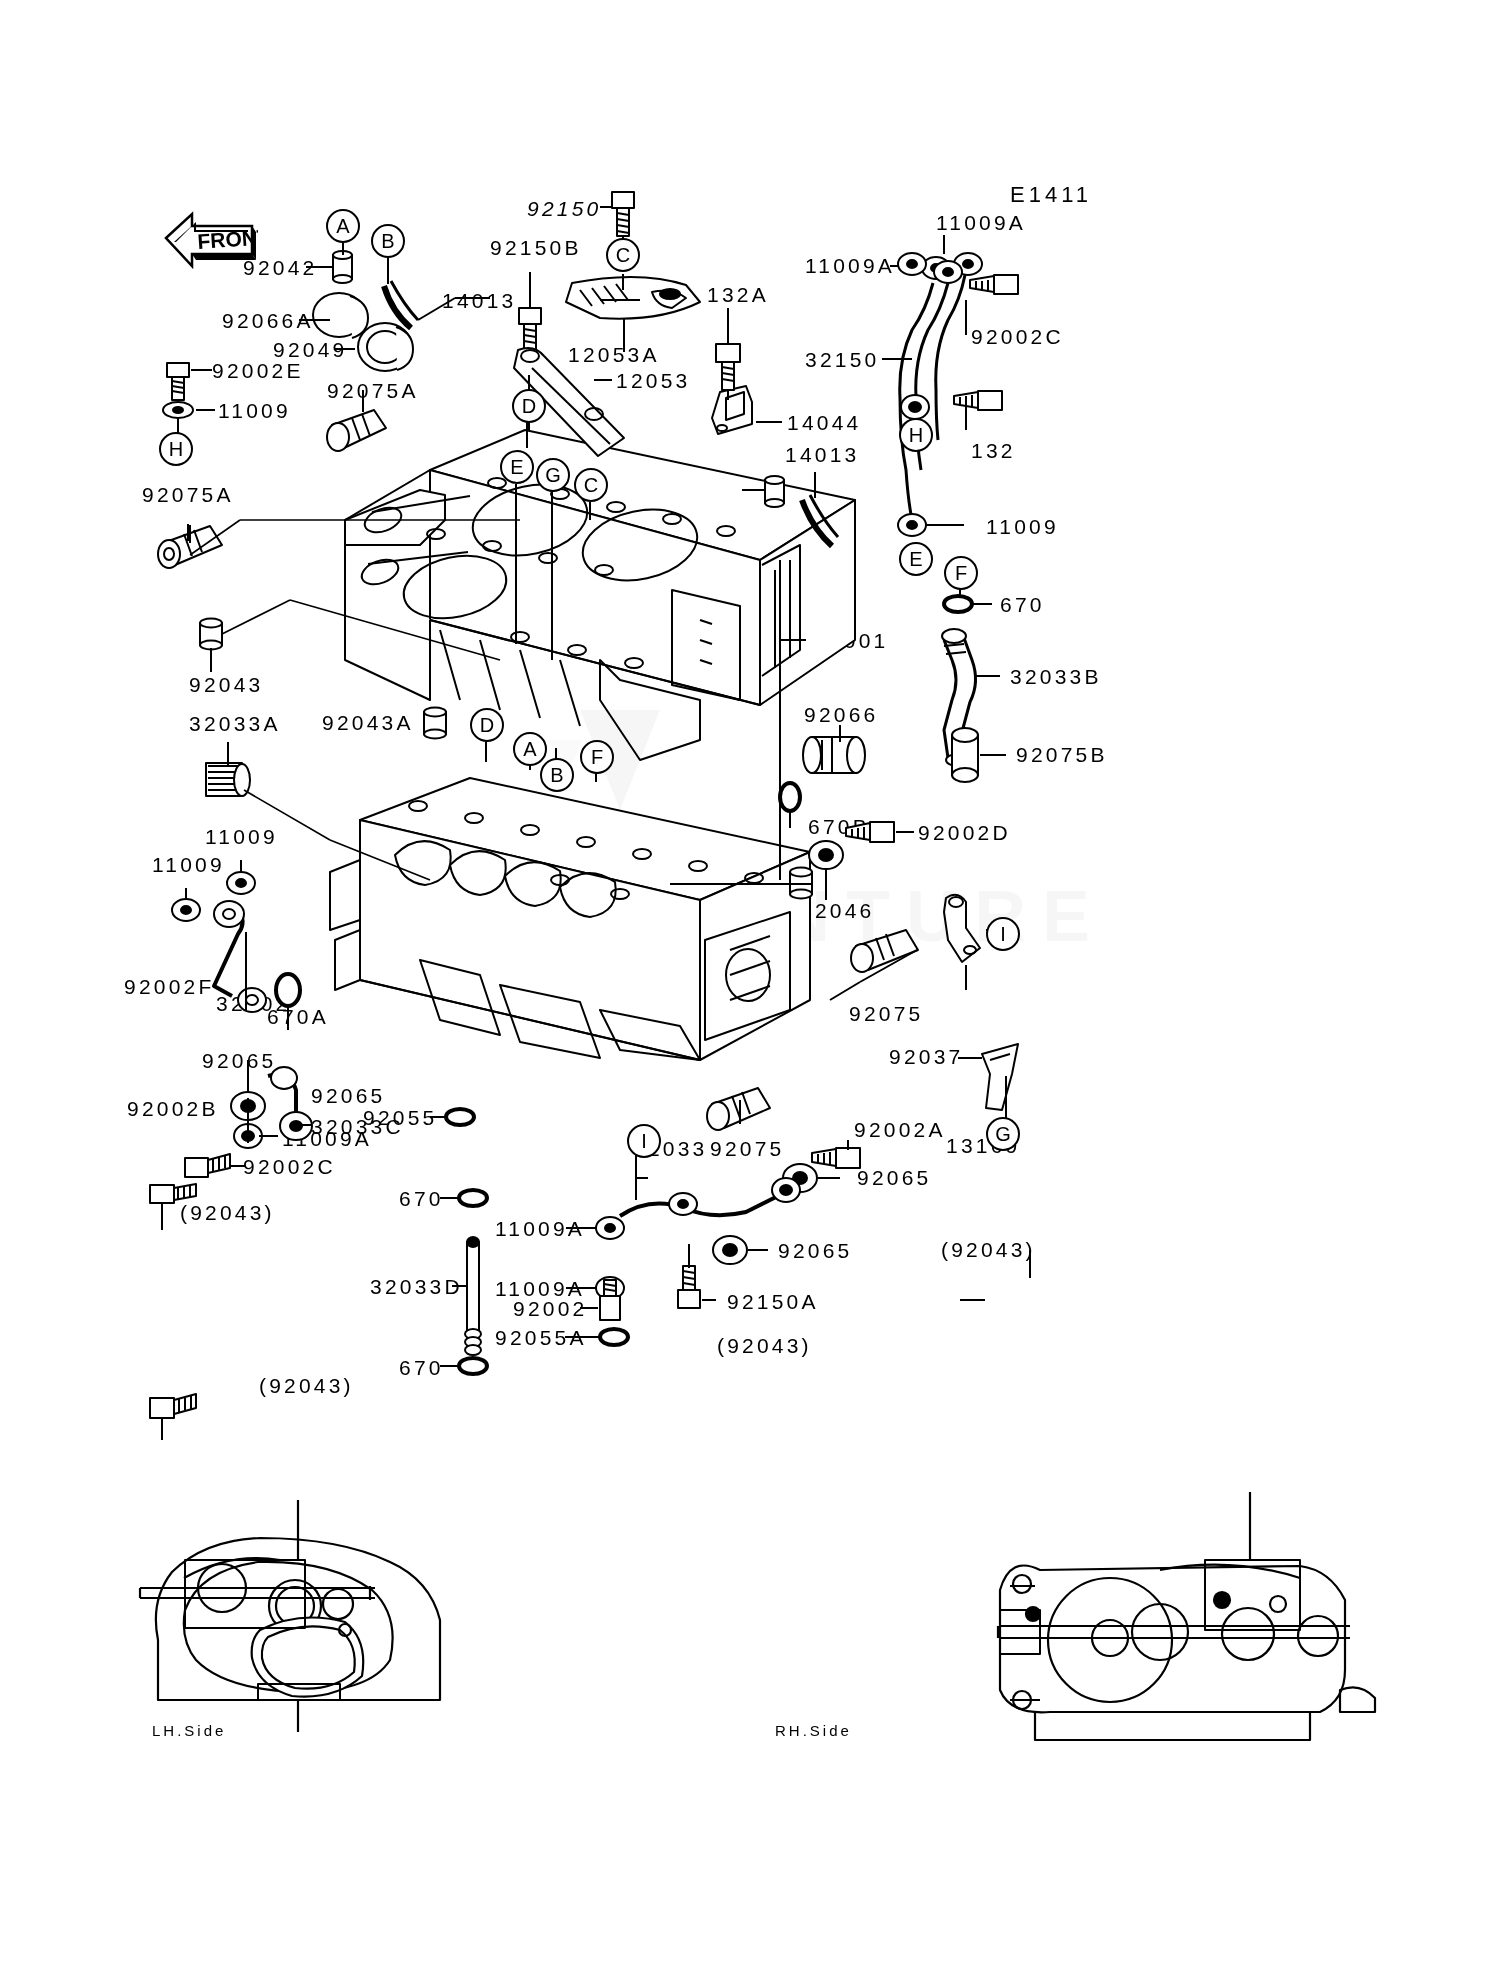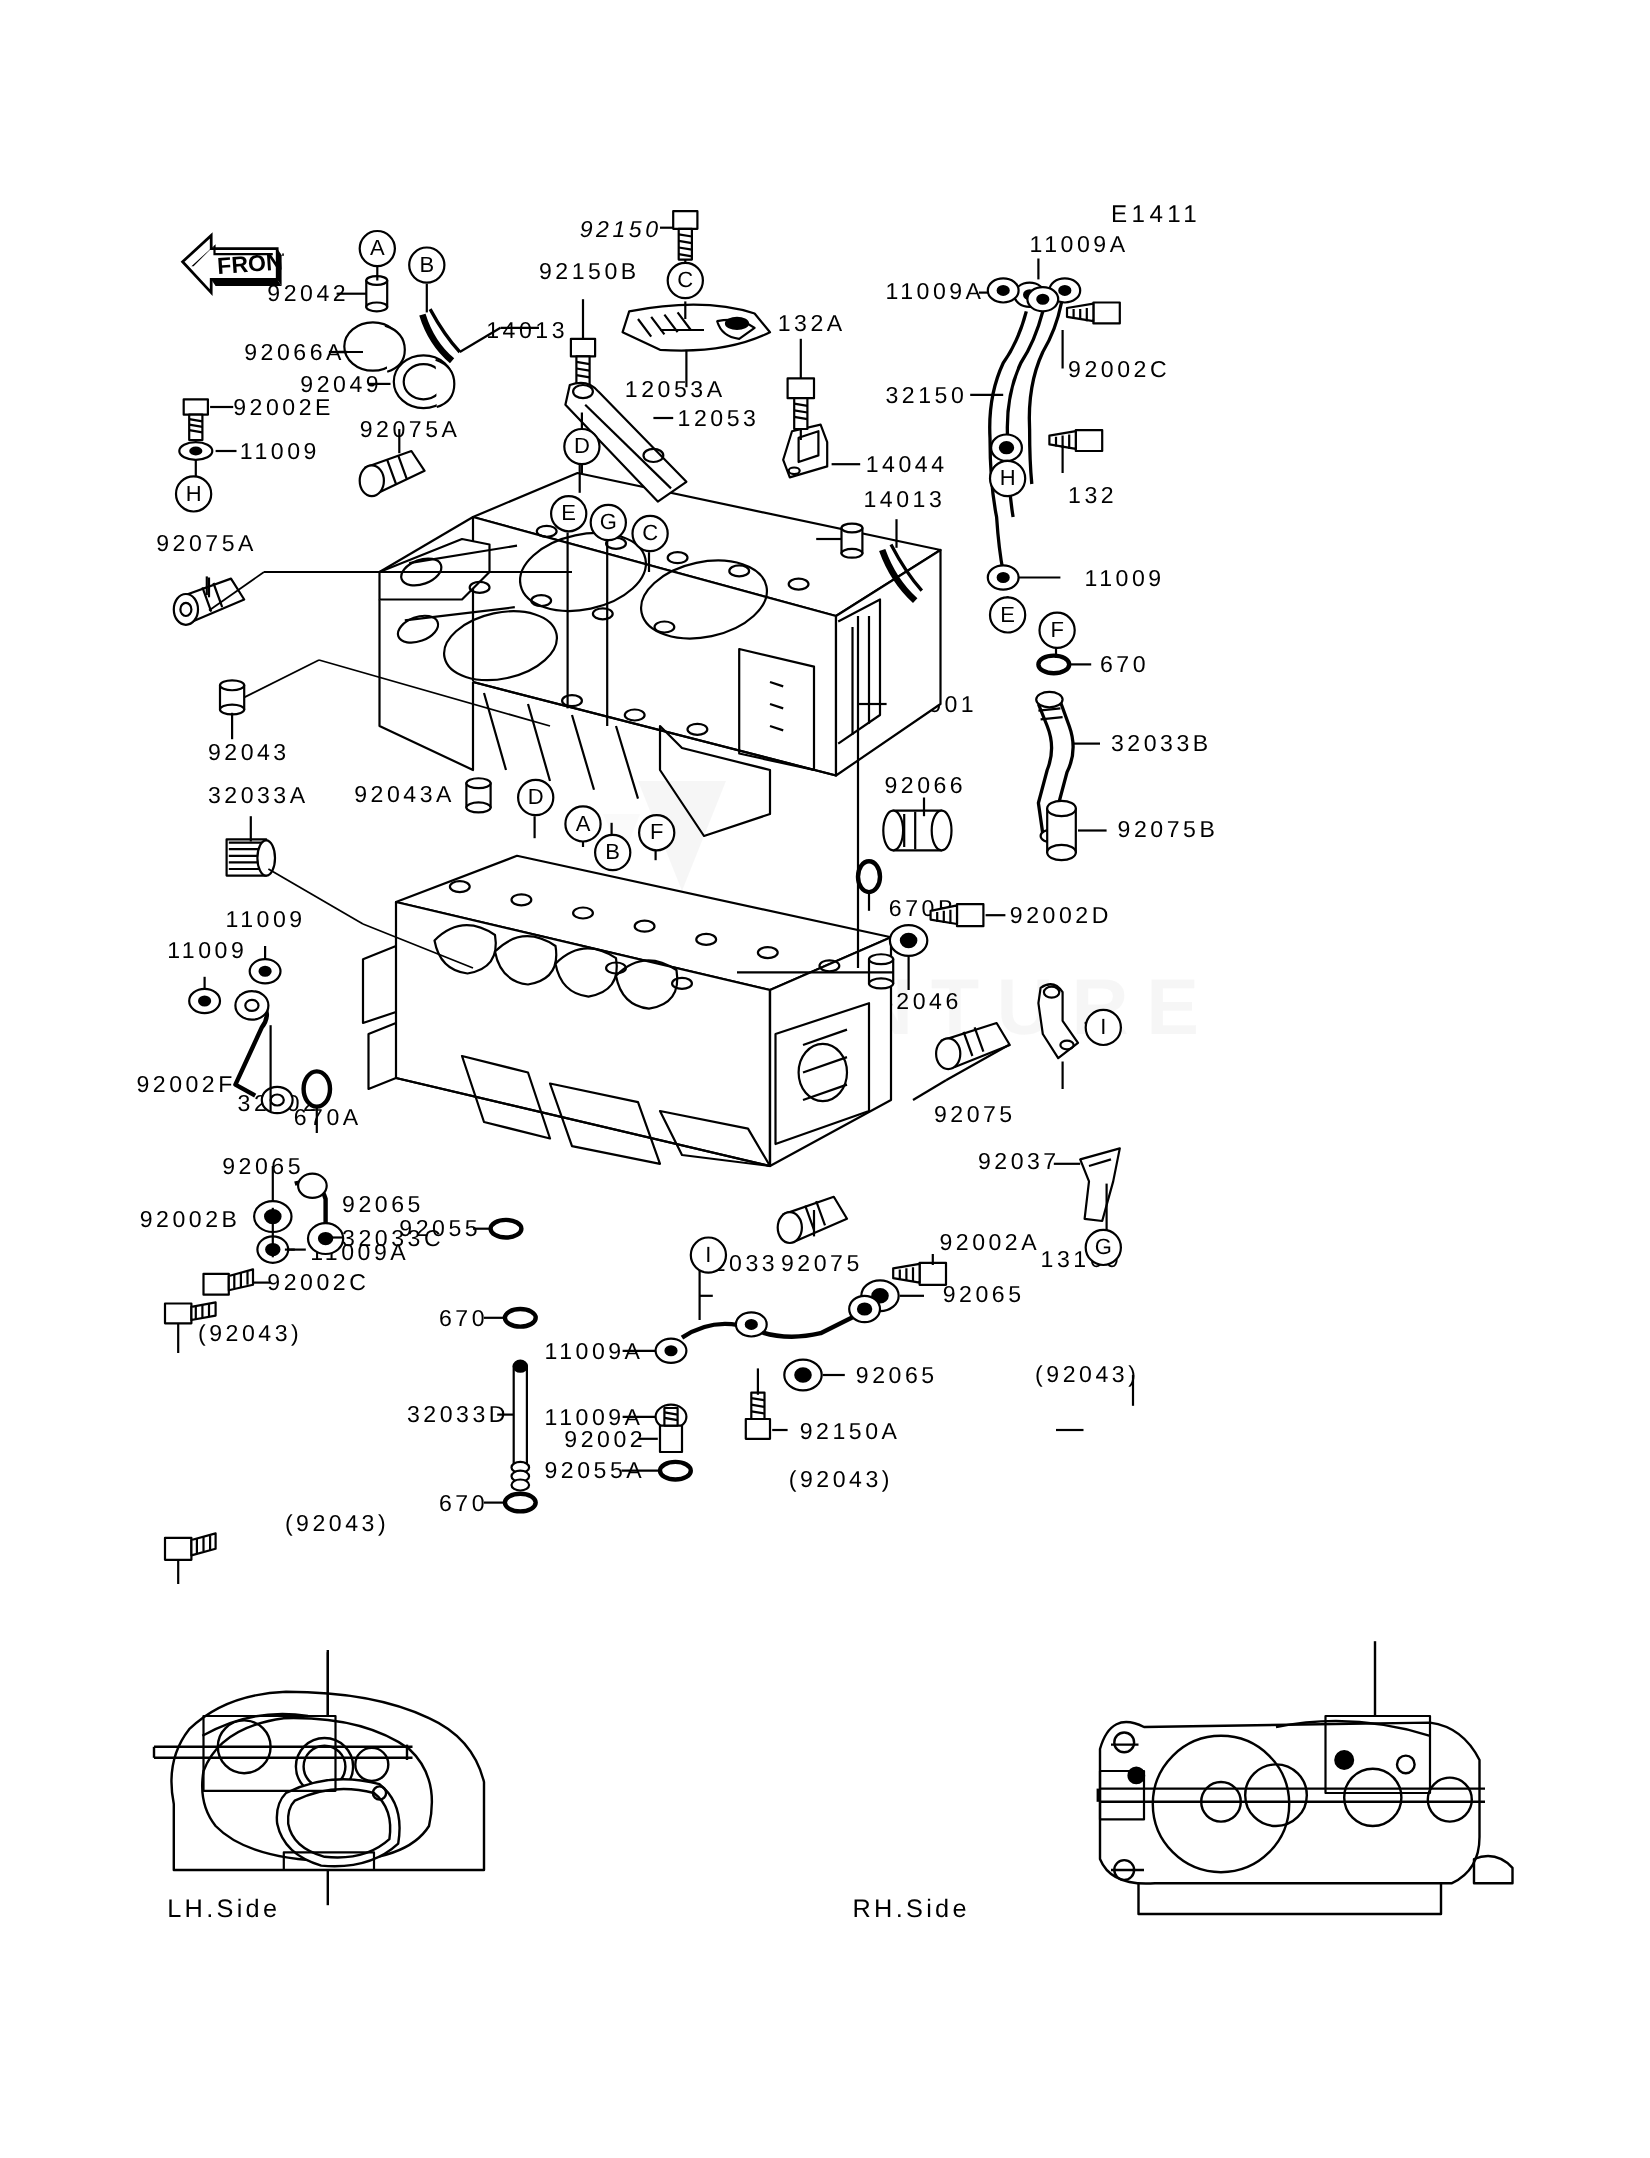--- a/index.html
+++ b/index.html
@@ -55,21 +55,21 @@
     position:absolute;
     left:0;right:0;
     bottom:18px;
     text-align:center;
     font-size:22px;
     letter-spacing:0.3px;
     font-family:"DejaVu Sans",sans-serif;
   }
   .side-label{
     position:absolute;
-    font-size:23px;
+    font-size:15px;
     letter-spacing:3px;
   }
   
   #watermark{
     position:absolute;
     left:330px;top:700px;
     width:700px;height:290px;
     opacity:0.07;
     z-index:0;
     pointer-events:none;

